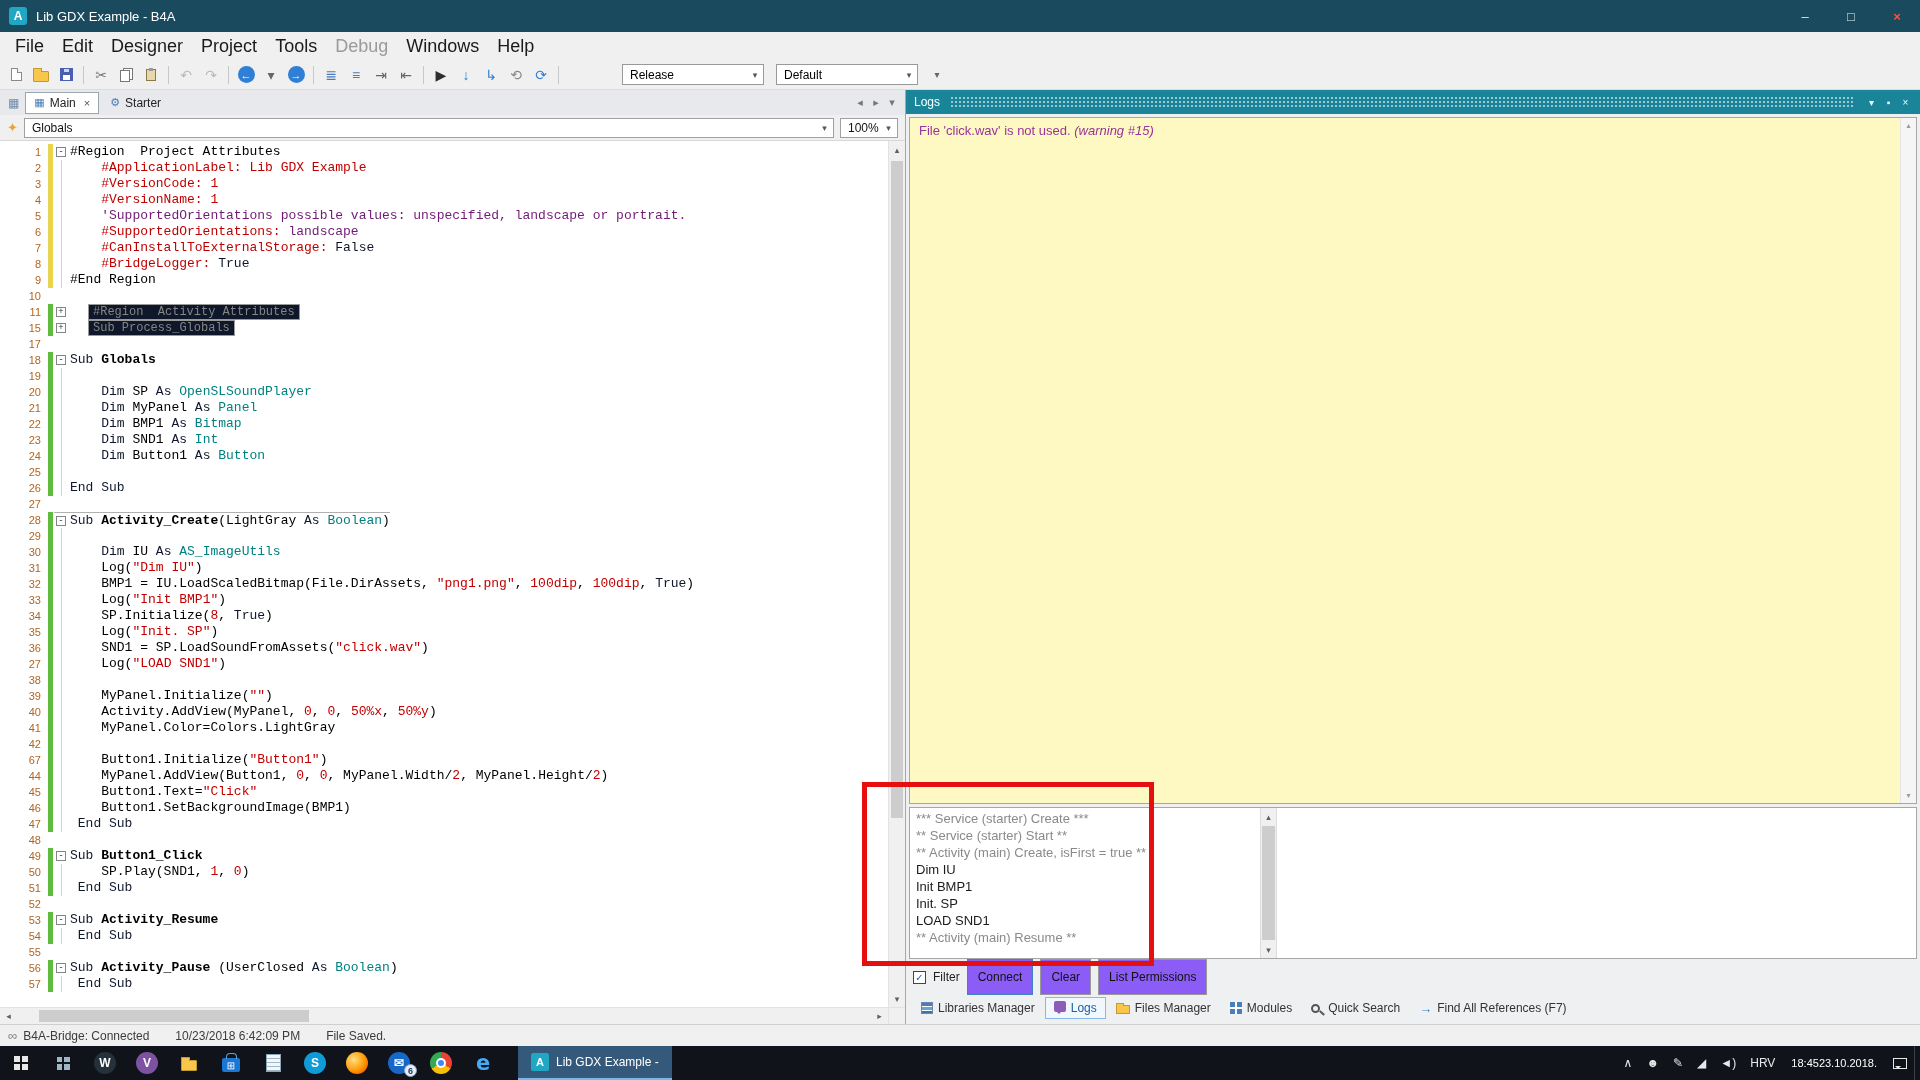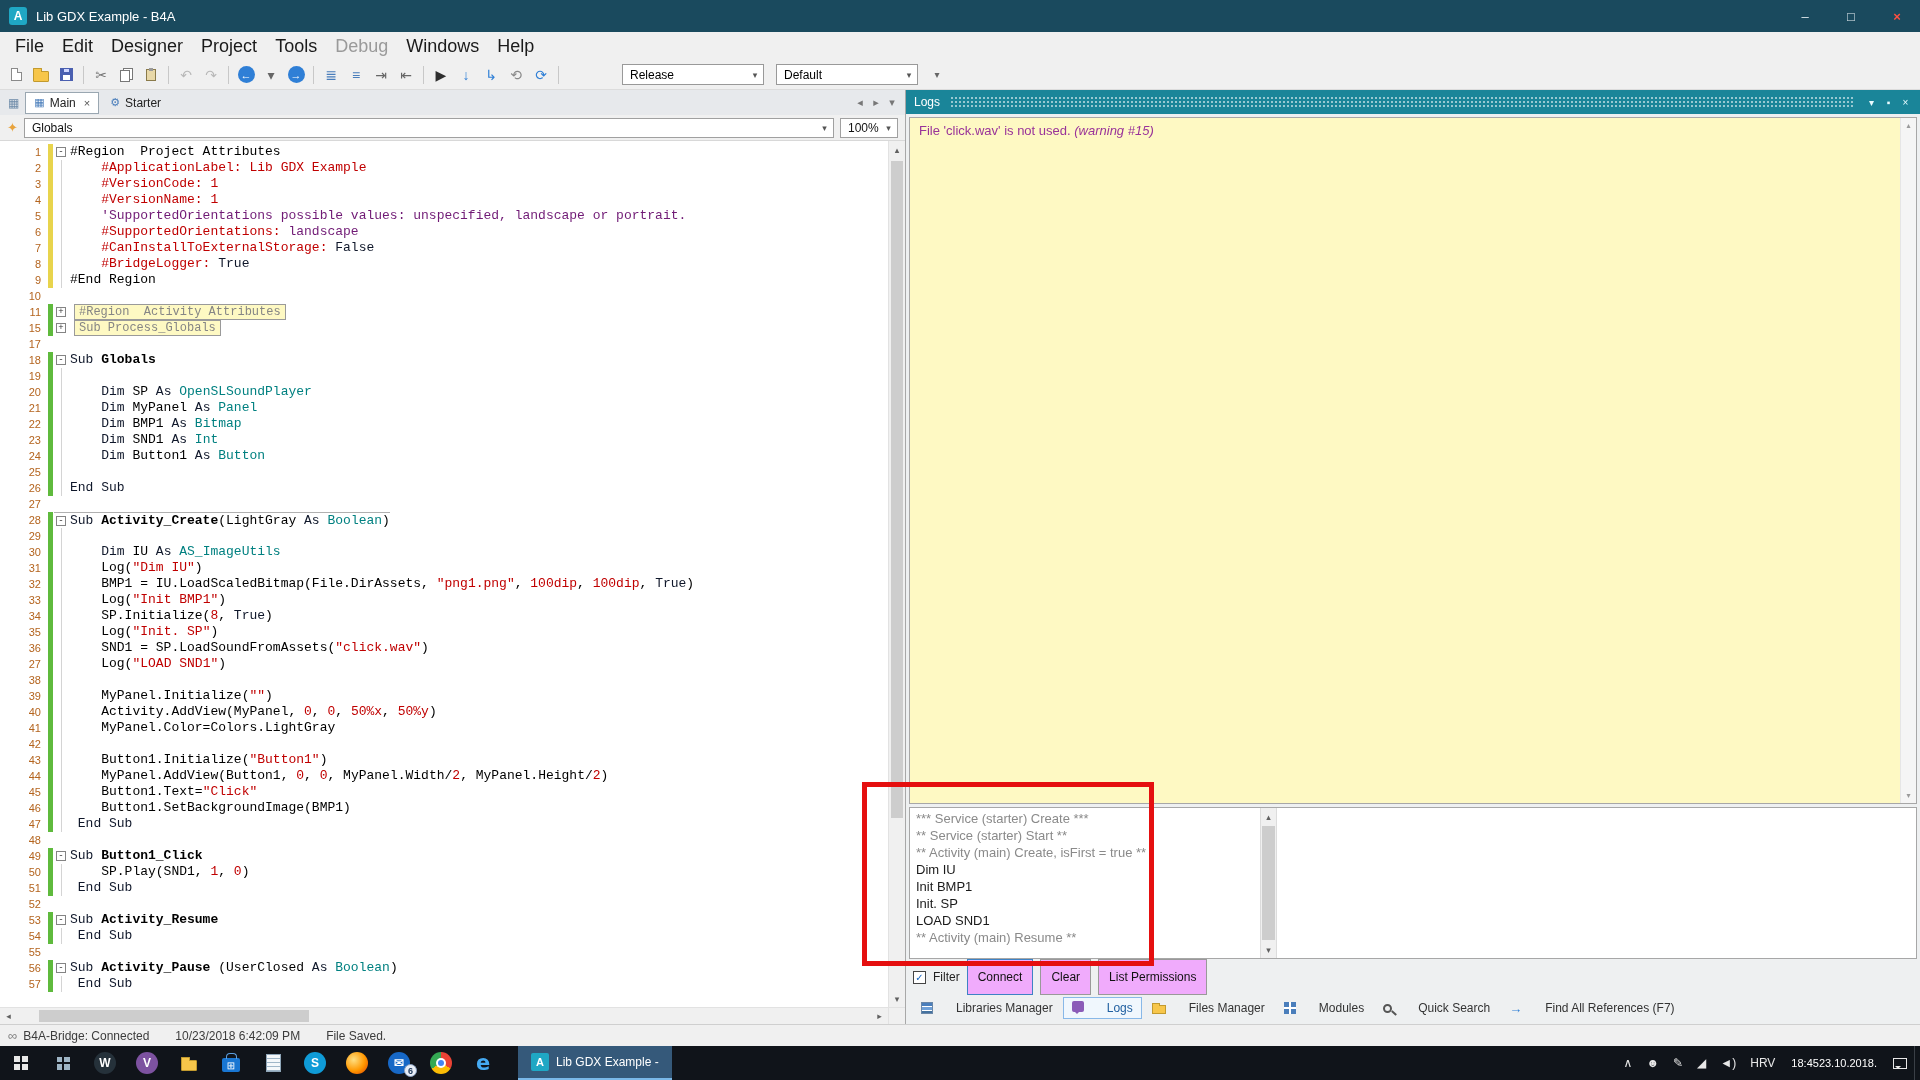--- a/index.html
+++ b/index.html
@@ -71,21 +71,21 @@
   .crow{display:flex;height:16px;align-items:stretch}
   .gut{width:48px;flex:none;text-align:right;padding-right:7px;color:#b4641e;font:11px/16px "Liberation Sans",sans-serif}
   .cbar{width:5px;flex:none;margin-right:1px}
   .bar-y{background:#e8d44d}.bar-g{background:#5fba3d}
   .cfold{width:16px;flex:none;position:relative}
   .foldbox{position:absolute;left:2px;top:3px;width:10px;height:10px;border:1px solid #848484;background:#fff;font:9px/8px "Liberation Mono",monospace;text-align:center;color:#333}
   .vguide{position:absolute;left:7px;top:0;bottom:0;width:1px;background:#d4d4d4}
   .codetxt{white-space:pre;font:13px/16px "Liberation Mono",monospace;color:#000}
   .sk{color:#0f172a}.st{color:#008080}.sr{color:#c00000}.sc{color:#701a75}.sp{color:#000}
   .sbb{color:#000;font-weight:bold}
-  .sbox{border:1px solid #9a9a9a;color:#858585;background:#fef9c3;padding:0 4px;margin-left:4px;font-size:12px}
+  .sbox{border:1px solid #9a9a9a;color:#858585;background:#0f172a;padding:0 4px;margin-left:18px;font-size:12px}
   .crow.rule .codetxt,.crow.rule .cfold{border-top:1px solid #b0b0b0}
 
   .vscroll{width:17px;flex:none;background:#f0f0f0;border-left:1px solid #e2e2e2;display:flex;flex-direction:column;align-items:center}
   .sarrow{height:17px;width:100%;display:flex;align-items:center;justify-content:center;color:#606060;font-size:9px}
   .strack{flex:1;width:100%;position:relative}
   .vthumb{position:absolute;left:2px;right:2px;top:3px;height:79%;background:#cdcdcd}
   .hscroll{height:17px;flex:none;background:#f0f0f0;border-top:1px solid #e2e2e2;display:flex;align-items:center}
   .harrow{width:17px;height:100%;display:flex;align-items:center;justify-content:center;color:#606060;font-size:9px}
   .htrack{flex:1;height:100%;position:relative}
   .hthumb{position:absolute;left:22px;width:270px;top:2px;bottom:2px;background:#cdcdcd}
@@ -104,24 +104,24 @@
   .warn-scroll span{font-size:8px;color:#9a9a9a;padding:3px 0}
   .lowerbox{height:152px;flex:none;background:#fff;border:1px solid #a7a7a7;position:relative}
   .entries{position:absolute;left:6px;top:2px}
   .entry{height:17px;line-height:17px;font-size:13px;color:#1a1a1a;white-space:nowrap}
   .entry.muted{color:#8a8a8a}
   .lower-scroll{position:absolute;left:350px;top:0;bottom:0;width:17px;background:#f0f0f0;border-left:1px solid #dcdcdc;border-right:1px solid #dcdcdc;display:flex;flex-direction:column;align-items:center}
   .lower-scroll .fill{flex:1;width:13px;background:#cdcdcd;margin:1px 0}
   .logbtns{height:30px;flex:none;display:flex;align-items:center;gap:7px;padding:0 4px}
   .chk{width:13px;height:13px;background:#fff;border:1px solid #444;display:flex;align-items:center;justify-content:center;font-size:10px;color:#1565c0}
   .lbl{font-size:12px;color:#222}
-  .btn{height:36px;padding:0 10px;background:#f0abfc;border:1px solid #999;font-size:12px;display:flex;align-items:center;color:#111}
+  .btn{height:36px;padding:0 10px;background:#8b5cf6;border:1px solid #999;font-size:12px;display:flex;align-items:center;color:#111}
   .btn.primary{border-color:#3e82c4}
   .btabs{height:26px;flex:none;display:flex;align-items:center;gap:1px;padding-left:3px;font-size:12px;color:#333}
-  .btab{display:flex;align-items:center;gap:23px;padding:3px 8px;border:1px solid transparent}
+  .btab{display:flex;align-items:center;gap:5px;padding:3px 8px;border:1px solid transparent}
   .btab.active{background:#f0f7fd;border-color:#88b8e8;color:#1f5fa0}
   .ic-lib{width:12px;height:12px;background:linear-gradient(180deg,#4a7ebb 0 3px,#fff 3px 4px,#6fa0d8 4px 7px,#fff 7px 8px,#44729f 8px 12px);border:1px solid #6a87a8}
   .ic-logs{width:12px;height:11px;background:#8b5cb8;border-radius:2px;position:relative;margin-bottom:3px}
   .ic-logs::after{content:"";position:absolute;left:2px;bottom:-5px;border:3px solid rgba(0,0,0,0);border-top-color:#8b5cb8}
   .ic-folder-sm{width:14px;height:9px;background:#f7c64a;border:1px solid #c29a2e;position:relative;margin-top:3px}
   .ic-folder-sm::before{content:"";position:absolute;top:-3px;left:-1px;width:6px;height:2px;background:#f7c64a;border:1px solid #c29a2e;border-bottom:none}
   .ic-modules{width:12px;height:12px;background-image:linear-gradient(90deg,rgba(0,0,0,0) 0 5px,#fff 5px 7px,rgba(0,0,0,0) 7px),linear-gradient(180deg,rgba(0,0,0,0) 0 5px,#fff 5px 7px,rgba(0,0,0,0) 7px);background-color:#4a7ebb}
   .ic-search{width:9px;height:9px;border:2px solid #555;border-radius:50%;position:relative;margin-right:3px}
   .ic-search::after{content:"";position:absolute;left:6px;top:6px;width:6px;height:2px;background:#555;transform:rotate(42deg)}
   .ic-findref{color:#2f7fd6;font-size:13px;font-weight:bold}
@@ -570,21 +570,21 @@
             </div>
             <div class="crow">
               <div class="gut">42</div>
               <div class="cbar bar-g"></div>
               <div class="cfold">
                 <div class="vguide"></div>
               </div>
               <div class="codetxt"></div>
             </div>
             <div class="crow">
-              <div class="gut">43</div>
+              <div class="gut">67</div>
               <div class="cbar bar-g"></div>
               <div class="cfold">
                 <div class="vguide"></div>
               </div>
               <div class="codetxt"><span class="sp">    Button1.Initialize(</span><span class="sr">"Button1"</span><span class="sp">)</span></div>
             </div>
             <div class="crow">
               <div class="gut">44</div>
               <div class="cbar bar-g"></div>
               <div class="cfold">

